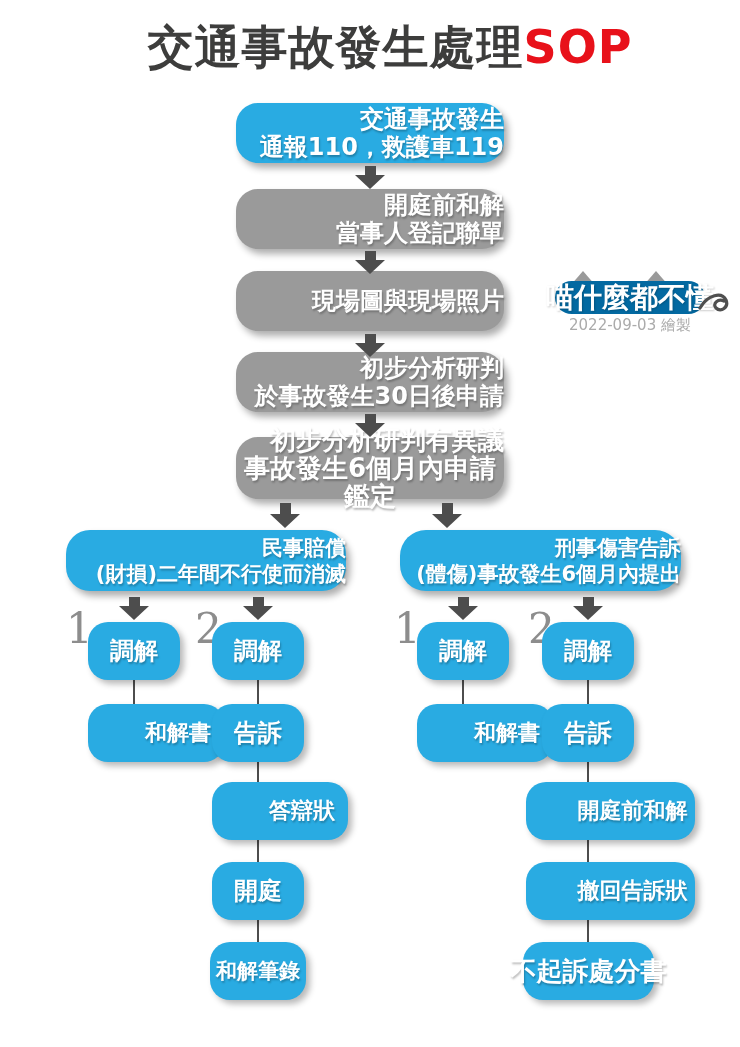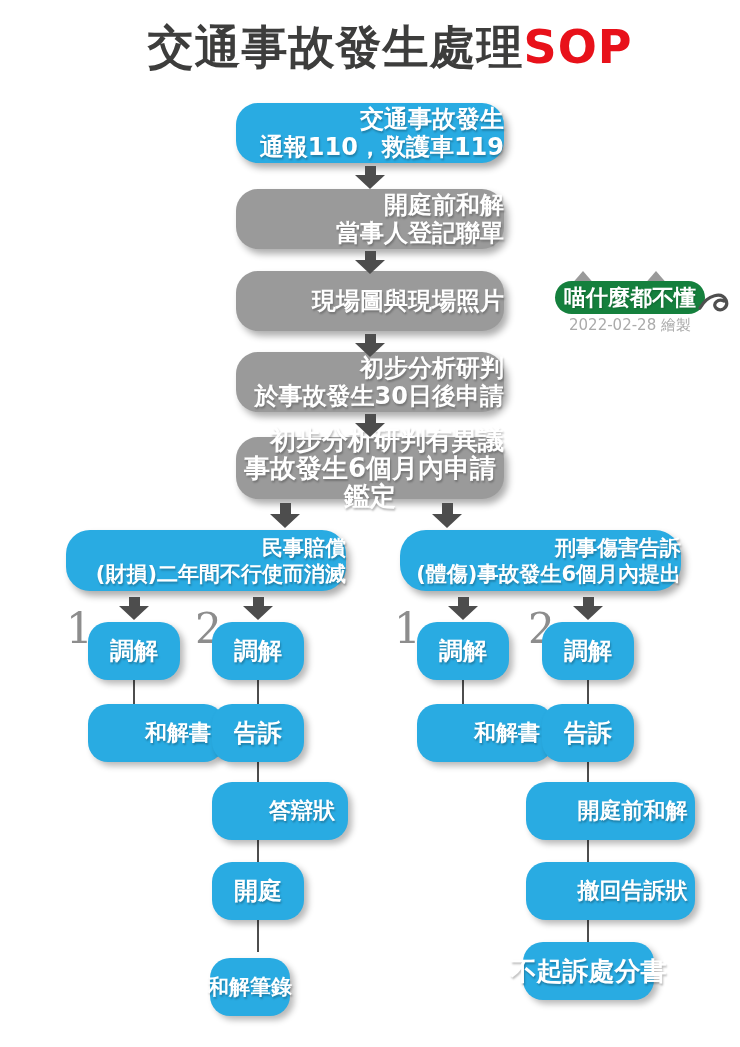--- a/index.html
+++ b/index.html
@@ -54,21 +54,21 @@
   .badge { position:absolute; left:555px; top:268px; width:180px; height:70px; }
   .badge .ear {
     position:absolute; top:3px; width:0; height:0;
     border-left:13px solid transparent; border-right:13px solid transparent;
     border-bottom:15px solid #9a9a9a;
   }
   .badge .ear.left { left:15px; }
   .badge .ear.right { left:88px; }
   .badge .pill {
     position:absolute; left:0; top:13px; width:150px; height:33px; border-radius:17px;
-    background:#15803d; color:#fff; font-weight:bold; font-size:22px;
+    background:#0369a1; color:#fff; font-weight:bold; font-size:28px;
     display:flex; align-items:center; justify-content:center;
     text-shadow:1px 1px 2px rgba(0,0,0,0.2); white-space:nowrap;
   }
   .badge .tail { position:absolute; left:143px; top:20px; }
   .badge .date {
     position:absolute; left:0; top:48px; width:150px; text-align:center;
     font-size:15px; color:#ababab; white-space:nowrap;
   }
 </style>
 </head>
@@ -118,21 +118,21 @@
     <div>事故發生6個月內申請鑑定</div>
   </div>
 
   <div class="badge">
     <div class="ear left"></div>
     <div class="ear right"></div>
     <div class="pill">喵什麼都不懂</div>
     <svg class="tail" width="38" height="34" viewBox="0 0 38 34">
       <path d="M2 20 C 10 6, 24 4, 28 12 C 31 19, 23 25, 18 20 C 14 16, 20 10, 26 13" fill="none" stroke="#4f4f4f" stroke-width="3.2" stroke-linecap="round"></path>
     </svg>
-    <div class="date">2022-02-28 繪製</div>
+    <div class="date">2022-09-03 繪製</div>
   </div>
 
   <div class="arrow" style="left:270px;top:503px;">
       <div class="shaft" style="height:11px;"></div>
       <div class="head"></div>
     </div>
   <div class="arrow" style="left:432px;top:503px;">
       <div class="shaft" style="height:11px;"></div>
       <div class="head"></div>
     </div>
@@ -179,21 +179,21 @@
   <div class="vline" style="left:587px;top:832px;height:40px;"></div>
   <div class="vline" style="left:587px;top:912px;height:40px;"></div>
 
   <div class="step" style="left:88px;top:622px;width:92px;">調解</div>
   <div class="step f22" style="left:88px;top:704px;width:92px;">和解書</div>
 
   <div class="step" style="left:212px;top:622px;width:92px;">調解</div>
   <div class="step" style="left:212px;top:704px;width:92px;">告訴</div>
   <div class="step f22" style="left:212px;top:782px;width:92px;">答辯狀</div>
   <div class="step" style="left:212px;top:862px;width:92px;">開庭</div>
-  <div class="step f21" style="left:210px;top:942px;width:80px;margin-top:16px;">和解筆錄</div>
+  <div class="step f21" style="left:210px;top:942px;width:96px;">和解筆錄</div>
 
   <div class="step" style="left:417px;top:622px;width:92px;">調解</div>
   <div class="step f22" style="left:417px;top:704px;width:92px;">和解書</div>
 
   <div class="step" style="left:542px;top:622px;width:92px;">調解</div>
   <div class="step" style="left:542px;top:704px;width:92px;">告訴</div>
   <div class="step f22" style="left:526px;top:782px;width:125px;">開庭前和解</div>
   <div class="step f22" style="left:526px;top:862px;width:125px;">撤回告訴狀</div>
   <div class="step f20" style="left:523px;top:942px;width:131px;">不起訴處分書</div>
 

